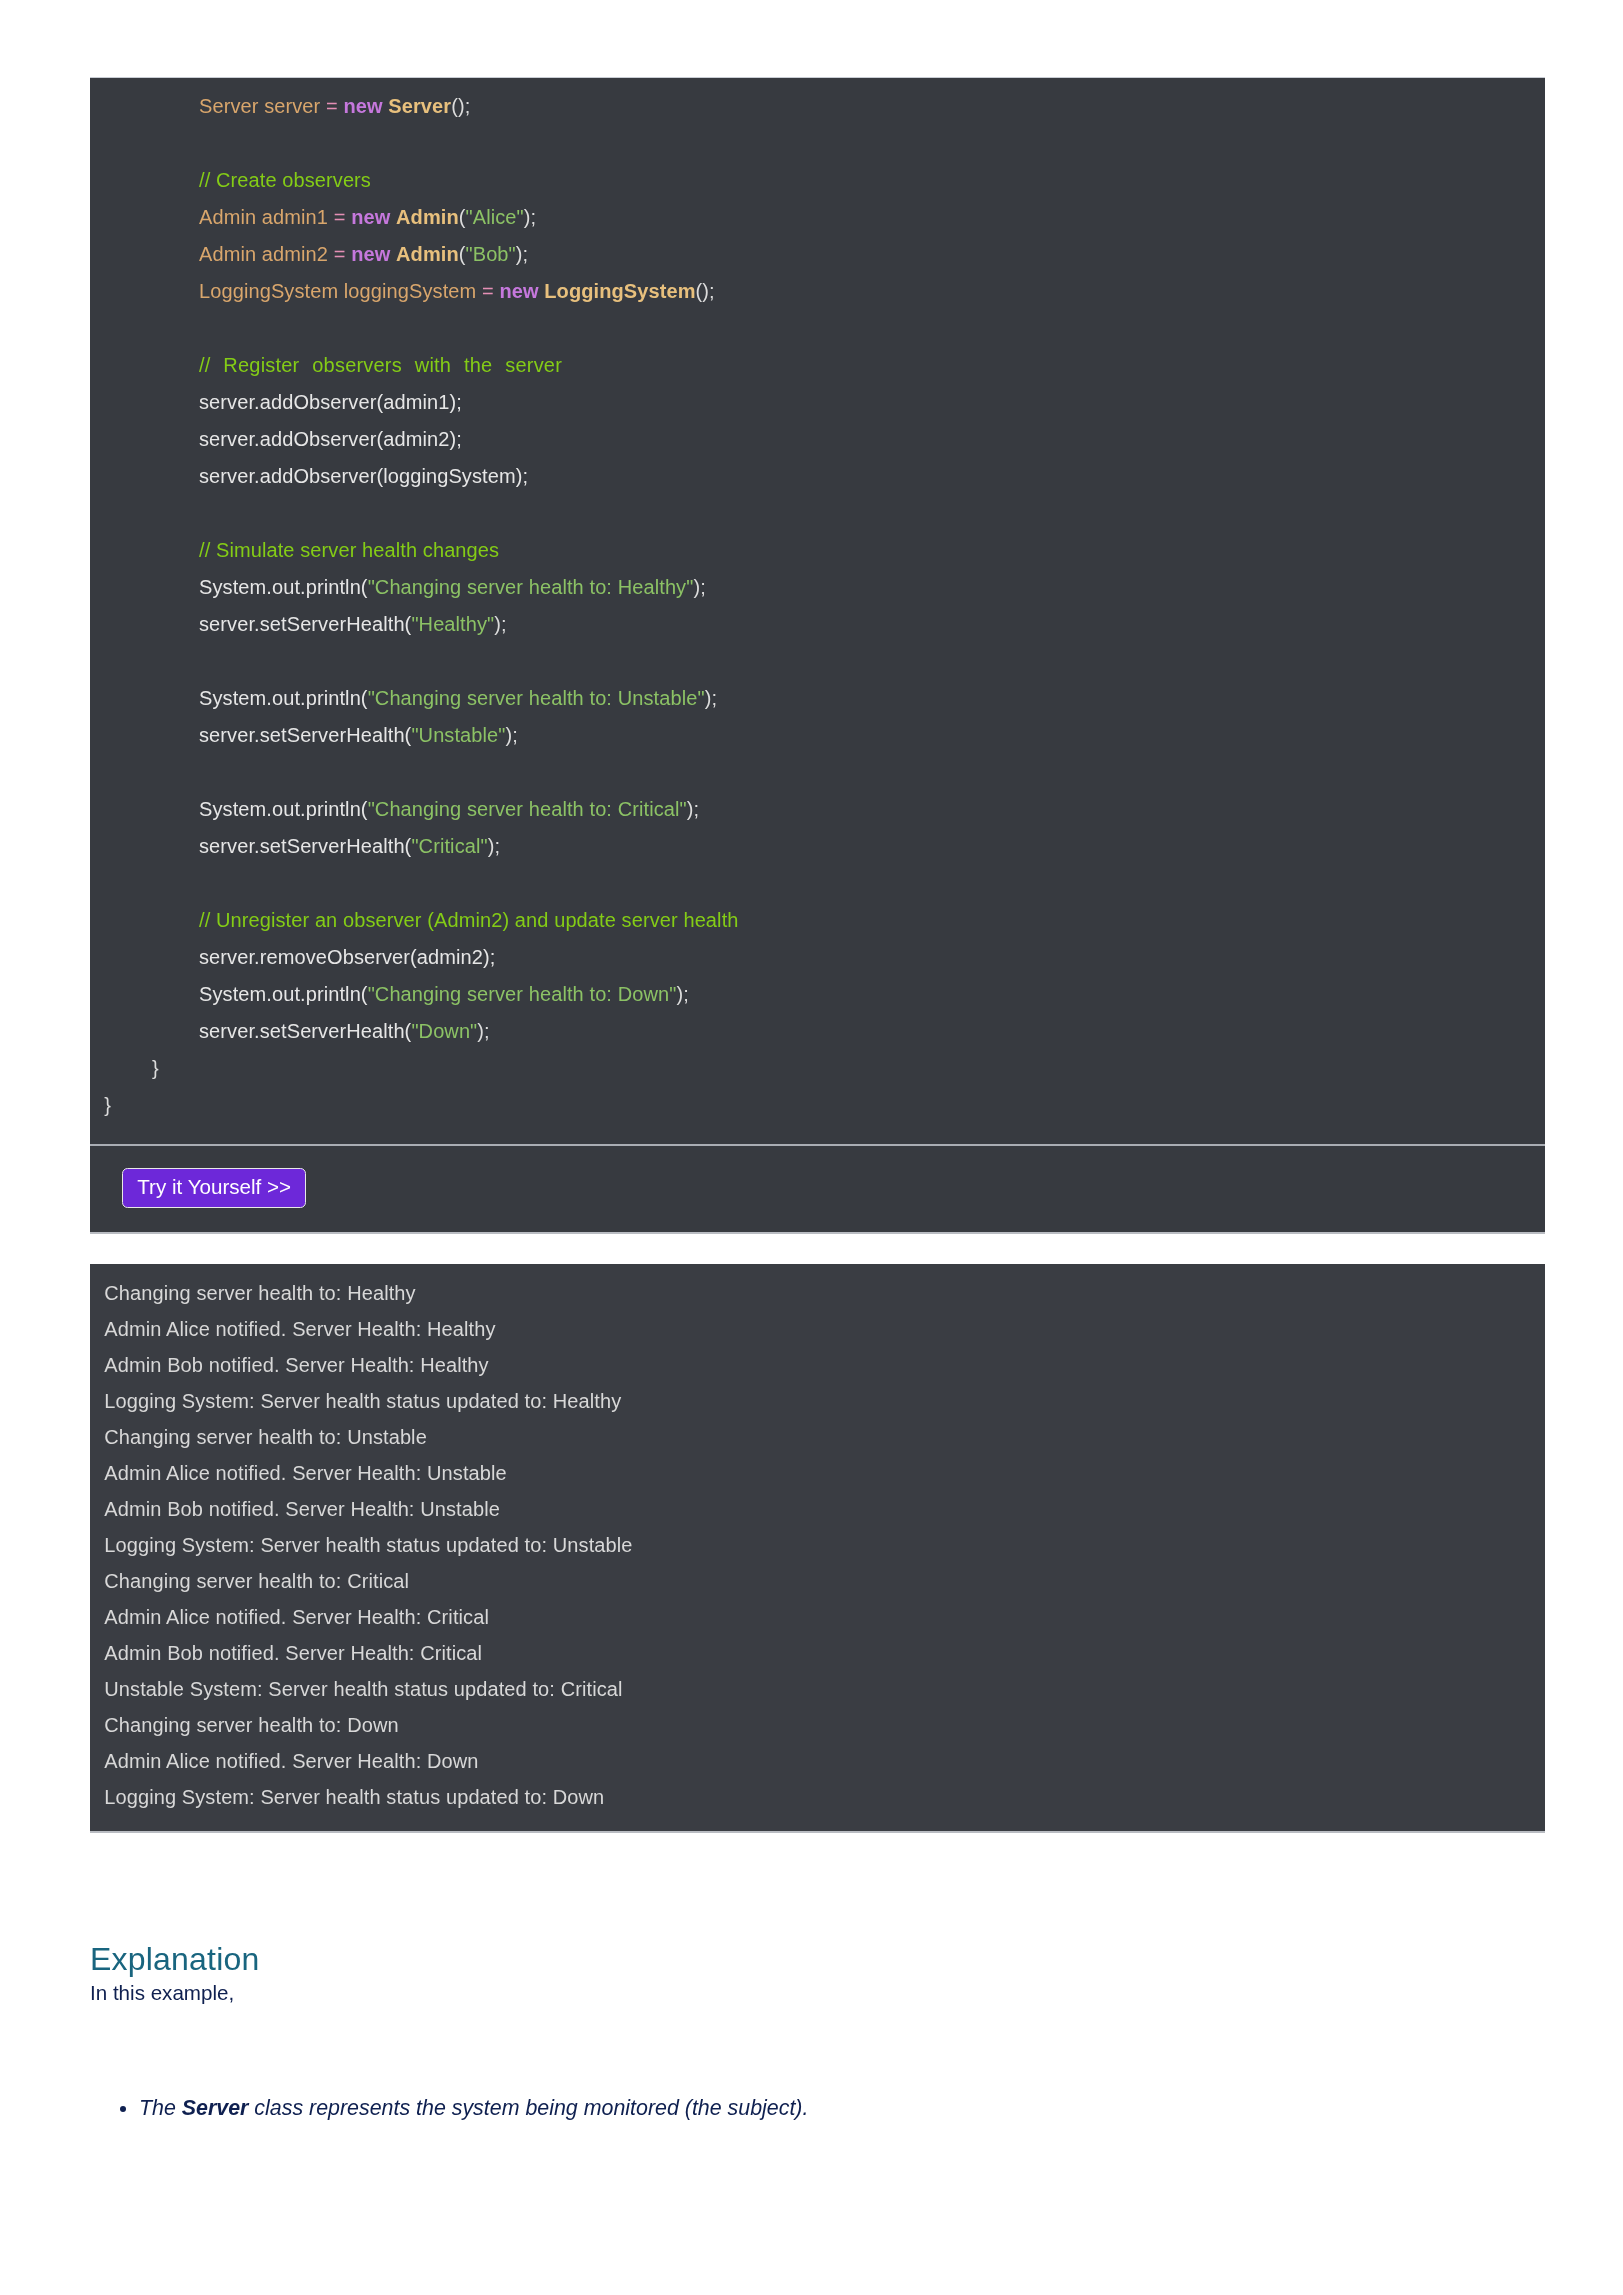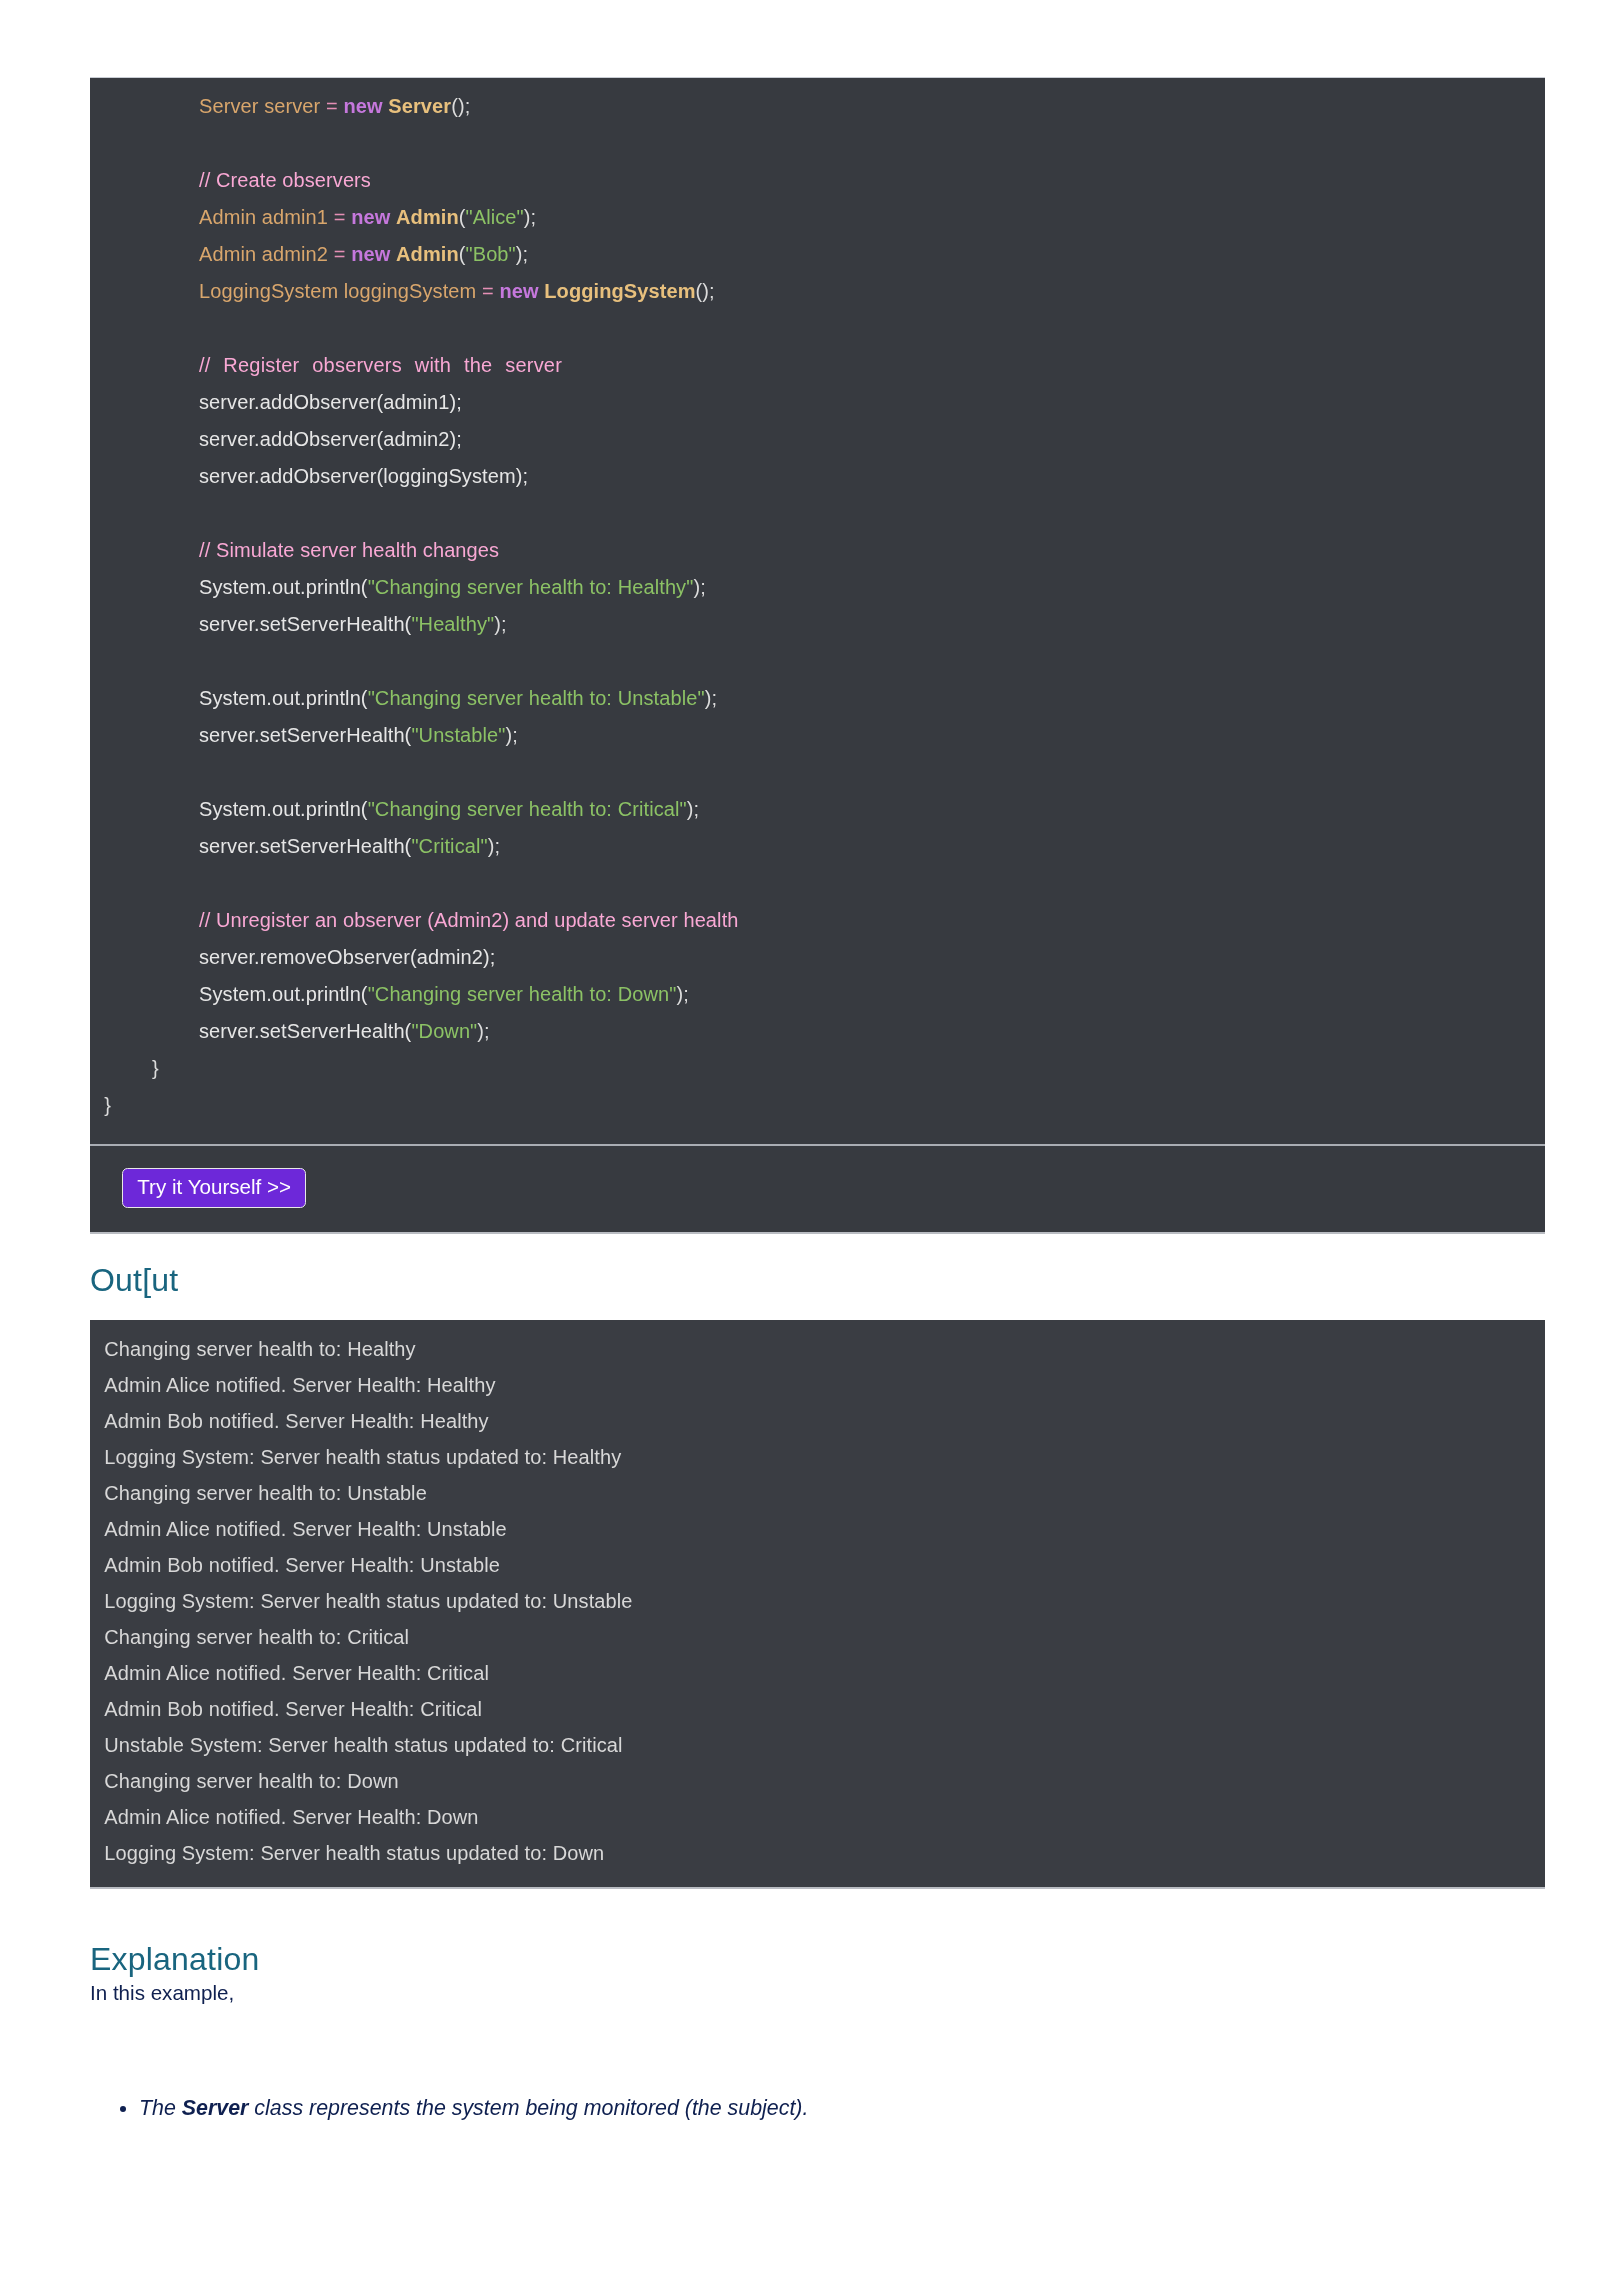--- a/index.html
+++ b/index.html
@@ -48,21 +48,21 @@
     letter-spacing: 0.1px;
   }
   .code-line.blank { color: transparent; }
   .ind1 { padding-left: 62px; }
   .ind2 { padding-left: 109px; }
 
   .tok-type    { color: #d9a66c; }
   .tok-op      { color: #e48fb5; }
   .tok-kw      { color: #c678dd; font-weight: 600; }
   .tok-class   { color: #e8c07d; font-weight: 700; }
-  .tok-comment { color: #f9a8d4; }
+  .tok-comment { color: #84cc16; }
   .tok-str     { color: #8cc265; }
   .tok-plain   { color: #e6e6e6; }
   .tok-punc    { color: #dcdcdc; }
 
   .comment-justify {
     letter-spacing: 0.2px;
     word-spacing: 7.1px;
   }
 
   .code-divider {
@@ -103,21 +103,21 @@
     color: #19657f;
     letter-spacing: 0.2px;
   }
   #h-output { top: 1262px; }
   #h-explanation { top: 1941px; }
 
   
   .output-panel {
     position: absolute;
     left: 90px;
-    top: 1320px;
+    top: 1264px;
     width: 1455px;
     background: #3A3D43;
     box-sizing: border-box;
     padding: 11px 0 16px 0;
     border-bottom: 2.4px solid #b9bcc2;
   }
   .out-line {
     font-family: "Liberation Sans", sans-serif;
     font-size: 20px;
     line-height: 36px;

